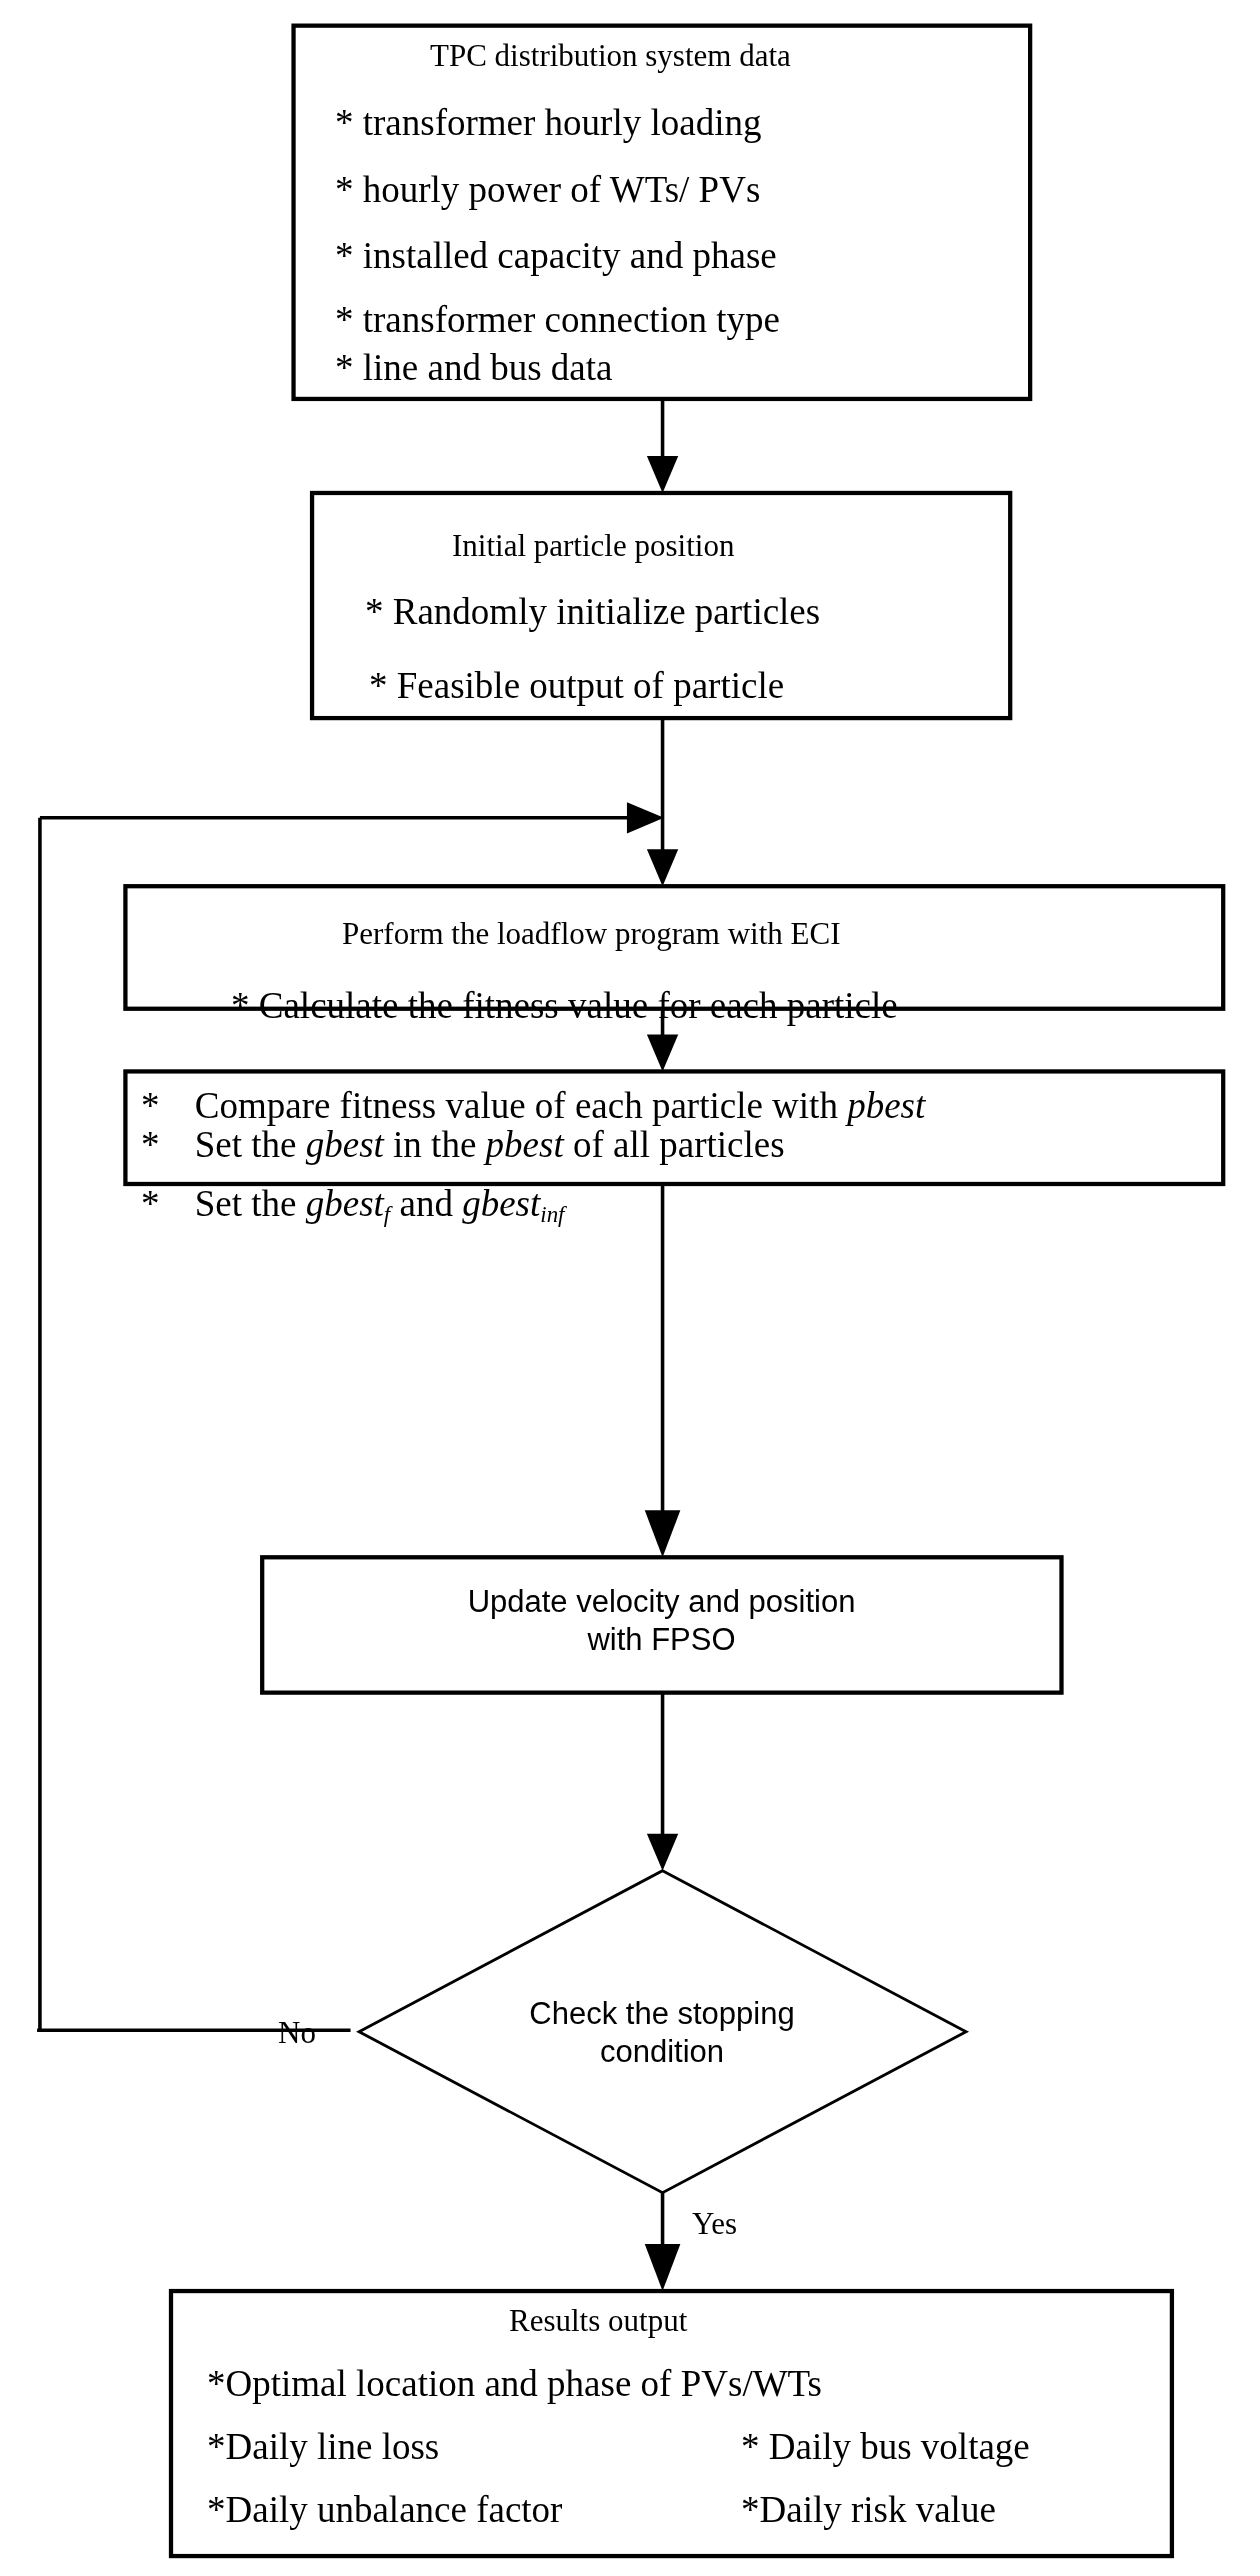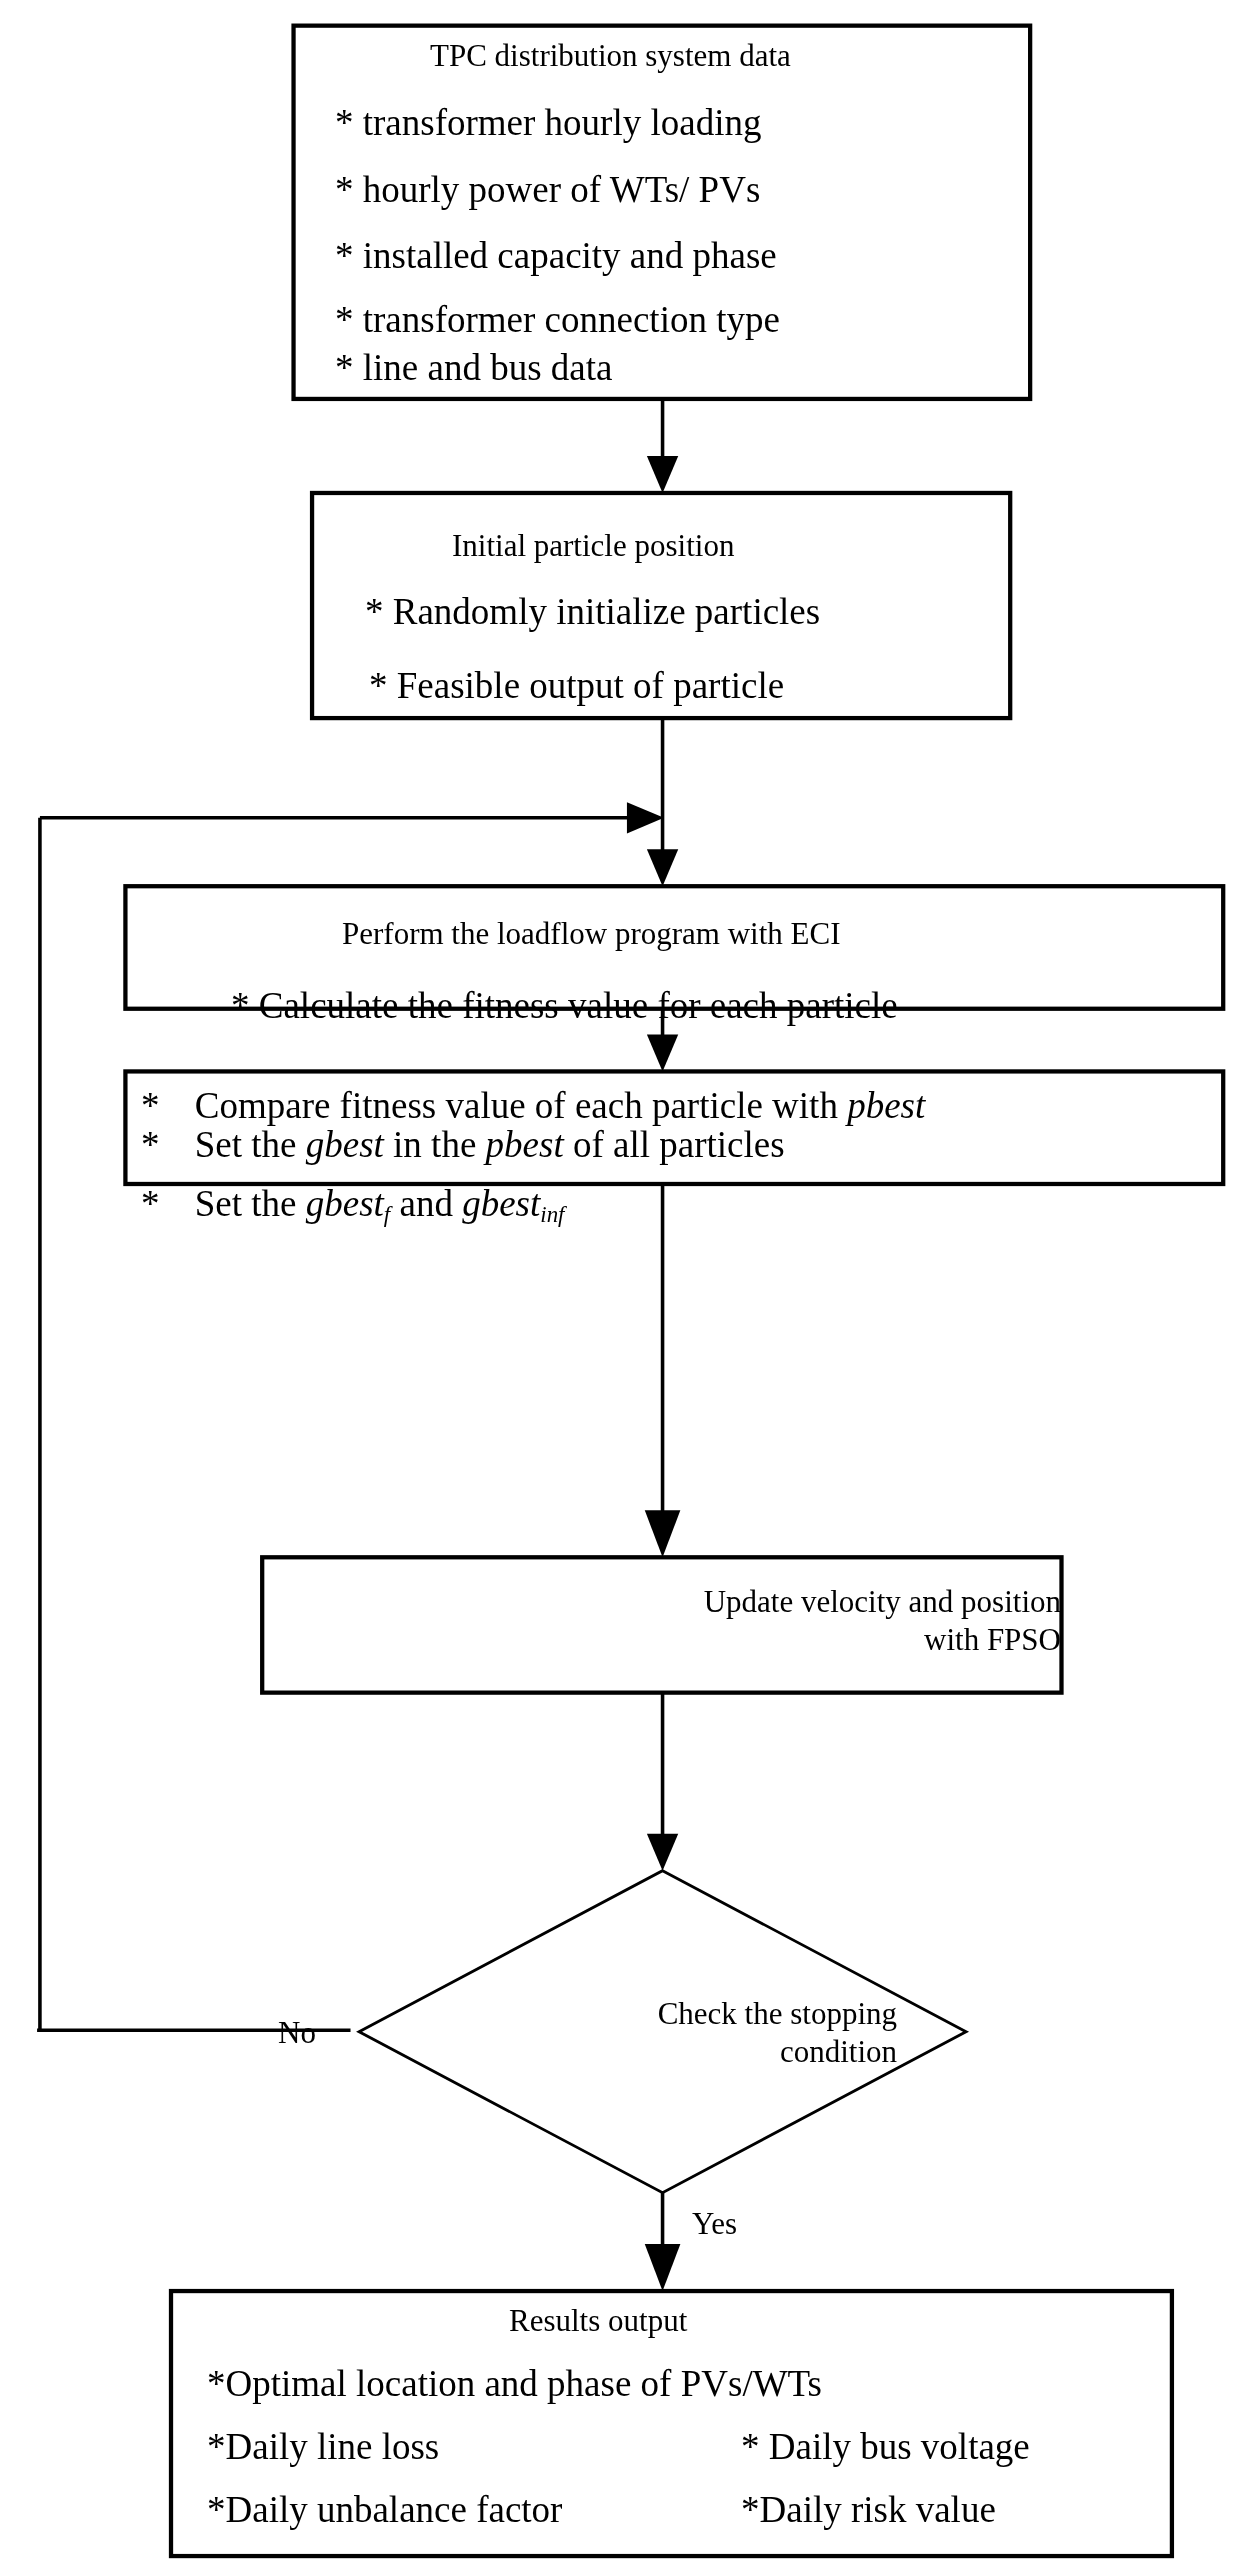--- a/index.html
+++ b/index.html
@@ -65,22 +65,22 @@
   .ital {
     font-style: italic;
   }
   .ital sub {
     font-size: 0.62em;
     font-style: italic;
     vertical-align: -0.28em;
   }
   .center-block {
     position: absolute;
-    text-align: right;
-    font-family: Liberation Serif, serif;
+    text-align: center;
+    font-family: Liberation Sans, sans-serif;
     font-size: 31px;
     color: #000;
     line-height: 1.22;
   }
 </style>
 </head>
 <body>
 
 <div id="flowchart-root">
 

